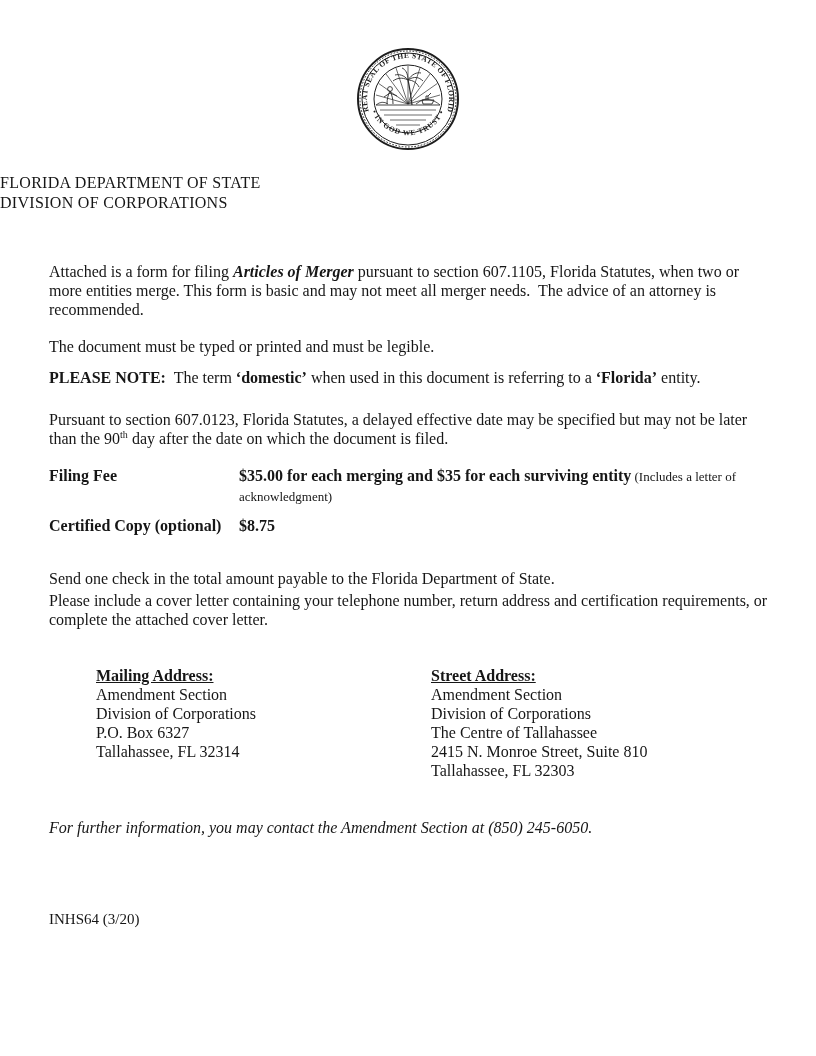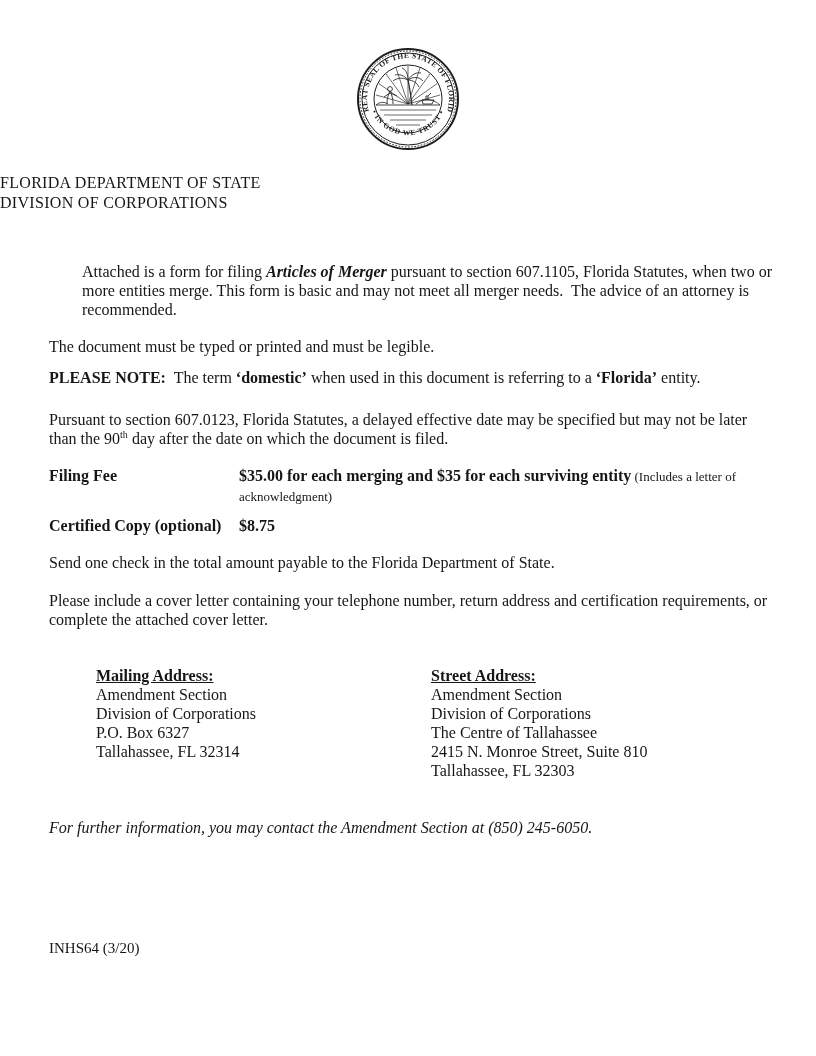--- a/index.html
+++ b/index.html
@@ -33,21 +33,21 @@
   .fee-value { flex:1; line-height:19px; white-space:pre-wrap; }
   .fee-amount { font-weight:bold; }
   .fee-note { font-size:13px; }
 
   
   .addresses { top:666px; left:96px; display:flex; }
   .addr-col { line-height:19px; }
   .addr-col.mailing { width:335px; }
   .addr-heading { font-weight:bold; text-decoration:underline; }
 
-  .footer-code { left:49px; top:939px; font-size:15px; line-height:18px; margin:0; }
+  .footer-code { left:49px; top:910px; font-size:15px; line-height:18px; margin:0; }
 
   
   .seal-svg text { font-family:"Liberation Serif", serif; font-weight:bold; fill:#1d1d1d; }
 </style>
 </head>
 <body>
 
 <div class="page">
 
   <div class="abs seal-wrap">
@@ -96,39 +96,39 @@
         <path d="M20,58 q 6,-5 12,-1 M60,57 q 8,-7 18,-3 q 4,2 6,4" stroke-width="0.8"></path>
       </g>
     </svg>
   </div>
 
   <h1 class="abs doc-title" style="font-size:16px; font-weight:normal;">
     <span>FLORIDA DEPARTMENT OF STATE</span><br>
     <span>DIVISION OF CORPORATIONS</span>
   </h1>
 
-  <p class="abs block body-text" style="top:262px;margin-left:33px;"><span>Attached is a form for filing </span><span class="bi">Articles of Merger</span><span> pursuant to section 607.1105, Florida Statutes, when two or more entities merge. This form is basic and may not meet all merger needs.  The advice of an attorney is recommended.</span></p>
+  <p class="abs block body-text" style="top:262px;"><span>Attached is a form for filing </span><span class="bi">Articles of Merger</span><span> pursuant to section 607.1105, Florida Statutes, when two or more entities merge. This form is basic and may not meet all merger needs.  The advice of an attorney is recommended.</span></p>
 
   <p class="abs block body-text" style="top:337px;">The document must be typed or printed and must be legible.</p>
 
   <p class="abs block body-text" style="top:368px;"><span class="b">PLEASE NOTE:</span><span>  The term </span><span class="b">‘domestic’</span><span> when used in this document is referring to a </span><span class="b">‘Florida’</span><span> entity.</span></p>
 
   <p class="abs block body-text" style="top:410px;"><span>Pursuant to section 607.0123, Florida Statutes, a delayed effective date may be specified but may not be later than the 90</span><sup class="ord">th</sup><span> day after the date on which the document is filed.</span></p>
 
   <div class="abs block fee-row" style="top:466px;">
     <div class="fee-label">Filing Fee</div>
     <div class="fee-value"><span class="fee-amount">$35.00 for each merging and $35 for each surviving entity</span><span class="fee-note"> (Includes a letter of acknowledgment)</span></div>
   </div>
 
   <div class="abs block fee-row" style="top:516px;align-items:flex-end;">
     <div class="fee-label">Certified Copy (optional)</div>
     <div class="fee-value"><span class="fee-amount">$8.75</span></div>
   </div>
 
-  <p class="abs block body-text" style="top:553px;">Send one check in the total amount payable to the Florida Department of State.</p>
+  <p class="abs block body-text" style="top:569px;">Send one check in the total amount payable to the Florida Department of State.</p>
 
   <p class="abs block body-text" style="top:591px;">Please include a cover letter containing your telephone number, return address and certification requirements, or complete the attached cover letter.</p>
 
   <div class="abs addresses">
     <div class="addr-col mailing">
       <div class="addr-heading">Mailing Address:</div>
       <div>Amendment Section</div>
       <div>Division of Corporations</div>
       <div>P.O. Box 6327</div>
       <div>Tallahassee, FL 32314</div>

